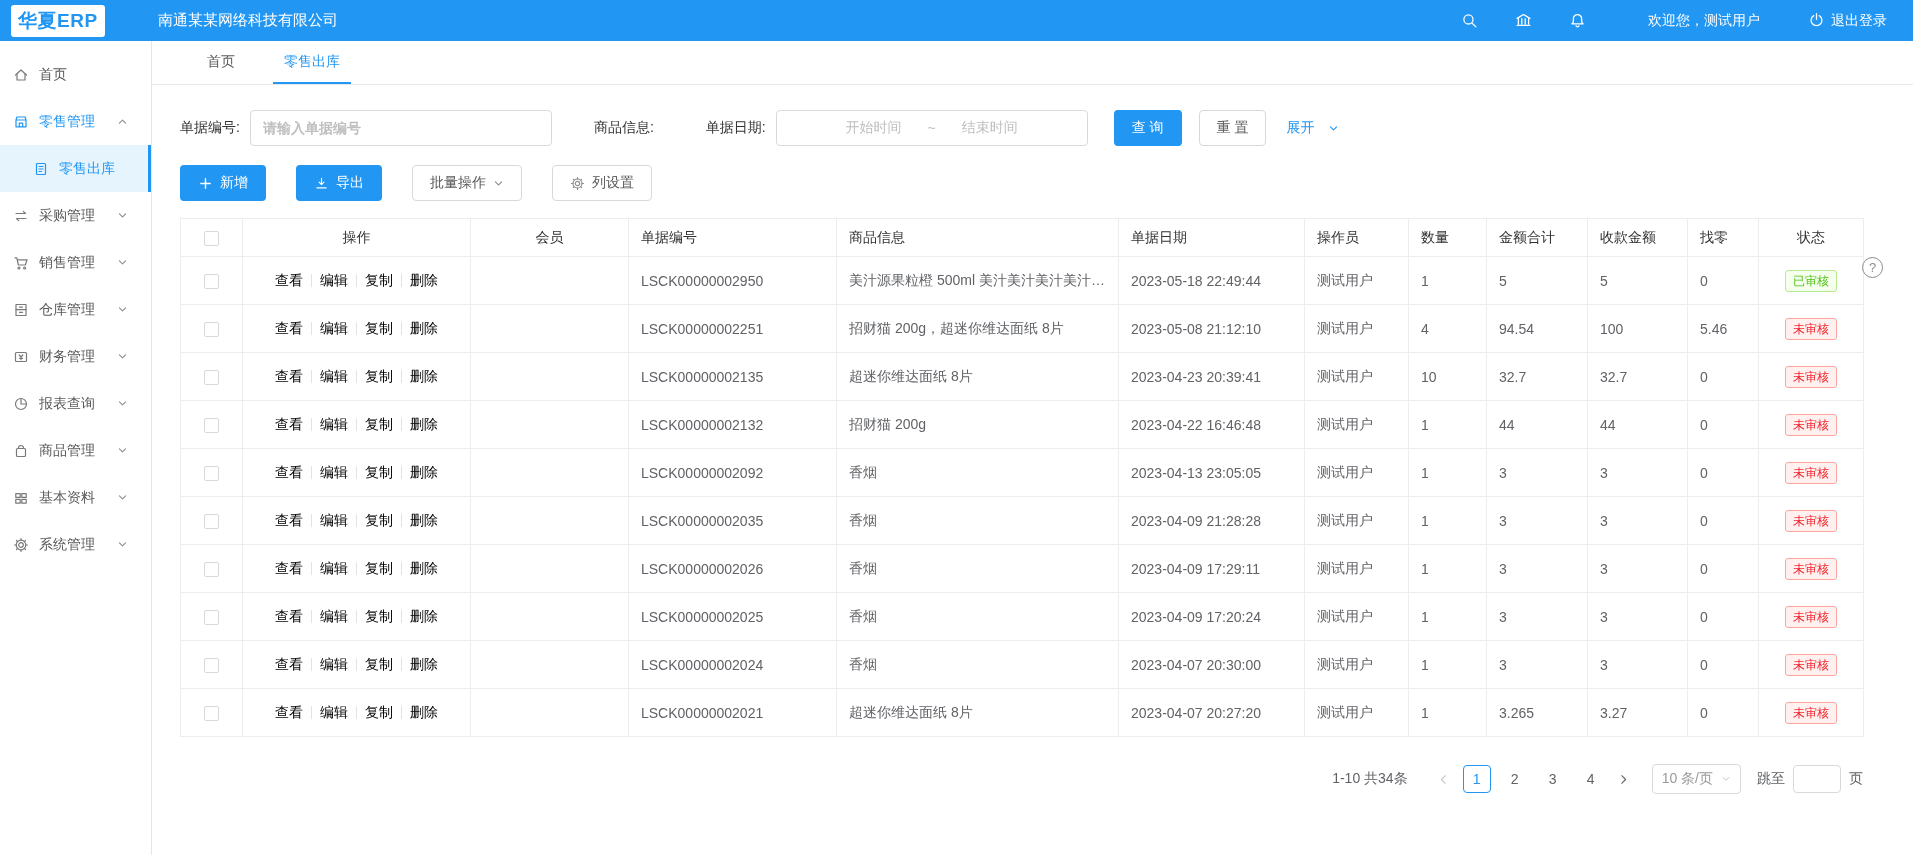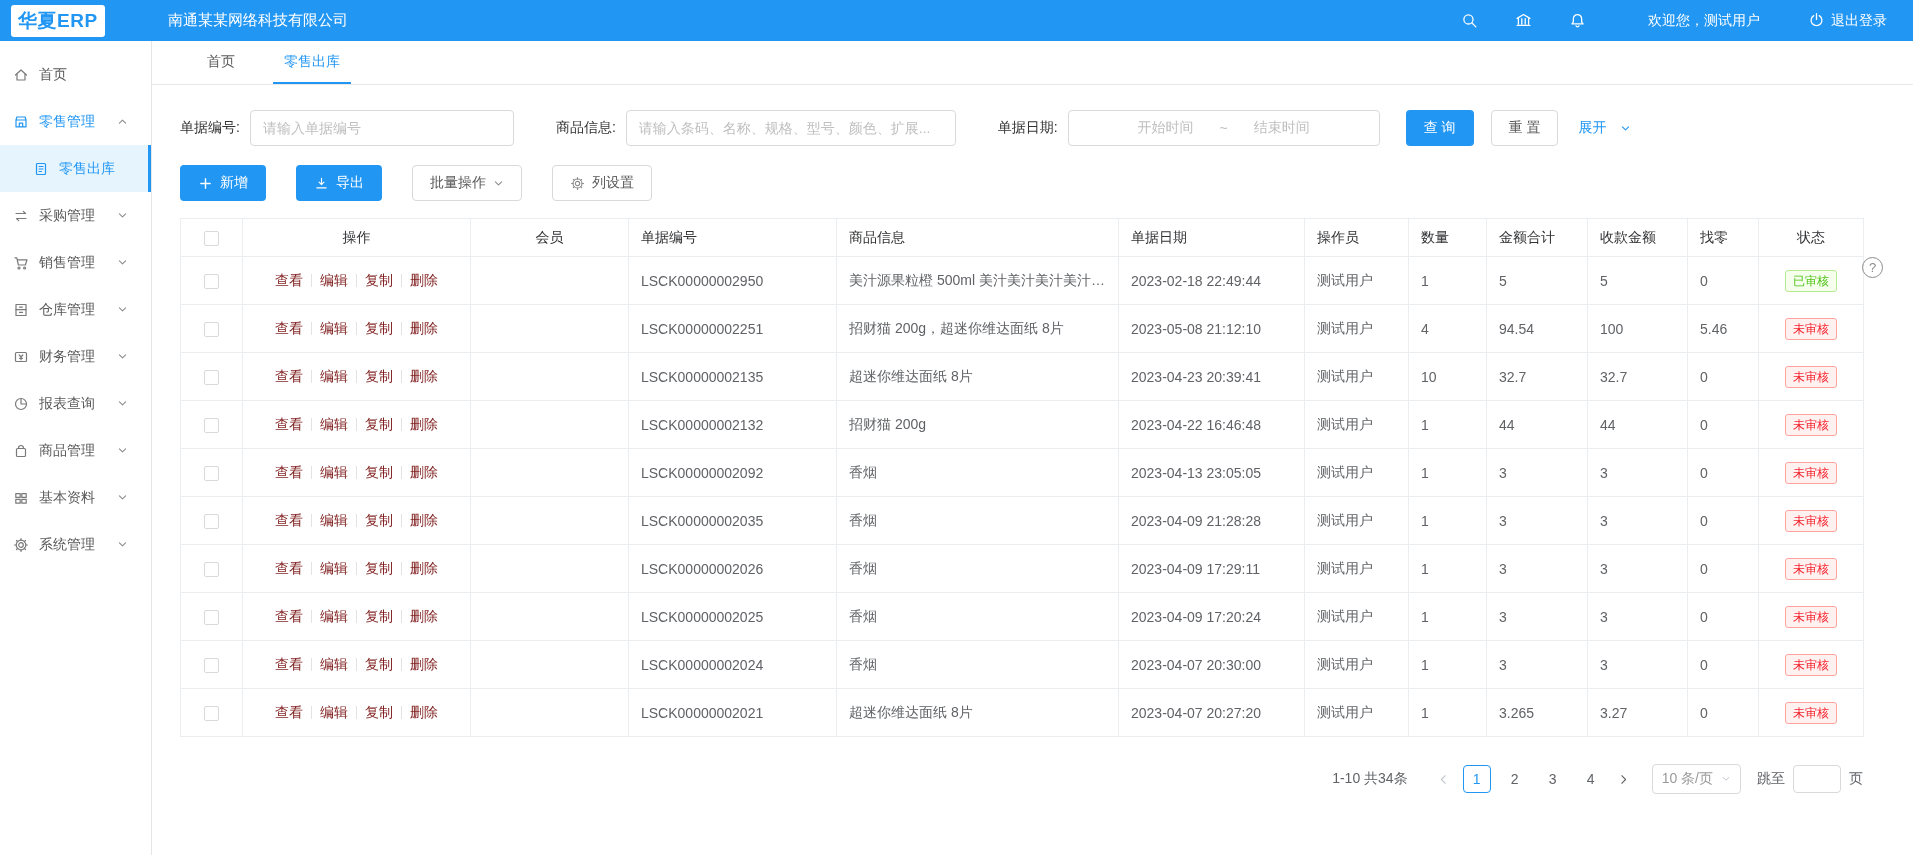--- a/index.html
+++ b/index.html
@@ -6,21 +6,21 @@
   html,body { width:1913px; height:855px; overflow:hidden; }
   body { font-family:"Liberation Sans","DejaVu Sans",sans-serif; font-size:14px; background:#fff; color:#606266; }
 
   .icon { display:inline-flex; width:16px; height:16px; flex:none; }
   .icon svg { width:100%; height:100%; }
 
   
   .header { height:41px; background:#2196f3; display:flex; align-items:center; color:#fff; }
   .logo-wrap { width:152px; display:flex; align-items:center; padding-left:11px; flex:none; }
   .logo-badge { background:#ffffff; color:#2196f3; font-weight:bold; font-size:19px; padding:3px 7px; border-radius:3px; letter-spacing:.5px; }
-  .company { font-size:15px; margin-left:16px; }
+  .company { font-size:15px; margin-left:6px; }
   .header-right { margin-left:auto; display:flex; align-items:center; padding-right:26px; }
   .header-right .icon { width:17px; height:17px; }
   .hdr-icon-btn { margin-left:37px; display:inline-flex; cursor:pointer; }
   .welcome { margin-left:62px; font-size:14px; }
   .logout { margin-left:48px; display:inline-flex; align-items:center; gap:6px; cursor:pointer; }
 
   
   .body-wrap { display:flex; height:814px; }
   .sidebar { width:152px; flex:none; background:#fff; border-right:1px solid #e6e6e6; padding-top:10px; }
   .menu-item { height:47px; display:flex; align-items:center; padding:0 13px; color:#595959; cursor:pointer; }
@@ -60,21 +60,21 @@
   .toolbar .icon { width:15px; height:15px; }
 
   .help-circle { position:absolute; top:172px; right:30px; width:21px; height:21px; border:1px solid #8c8c8c; color:#8c8c8c; border-radius:50%; display:flex; align-items:center; justify-content:center; font-size:13px; cursor:pointer; }
 
   
   table { margin-top:17px; border-collapse:collapse; table-layout:fixed; width:1683px; background:#fff; }
   th, td { border:1px solid #ebeef1; font-weight:normal; font-size:14px; overflow:hidden; white-space:nowrap; text-overflow:ellipsis; }
   th { height:38px; color:#303133; padding:0 12px; text-align:left; }
   td { height:48px; color:#606266; padding:0 12px; }
   .cb { display:inline-block; width:15px; height:15px; border:1px solid #d9d9d9; border-radius:2px; background:#fff; vertical-align:middle; cursor:pointer; }
-  a.op-link { color:#7f1d1d; text-decoration:none; cursor:pointer; }
+  a.op-link { color:#000000; text-decoration:none; cursor:pointer; }
   .op-sep { display:inline-block; width:1px; height:13px; background:#e3e3e3; margin:0 8px; vertical-align:-2px; }
   .badge { display:inline-block; font-size:12px; line-height:1; padding:4px 7px; border-radius:3px; border:1px solid; }
   .badge.approved { color:#52c41a; border-color:#b7eb8f; background:#f6ffed; }
   .badge.pending { color:#f5222d; border-color:#ffa39e; background:#fff1f0; }
 
   
   .pagination { width:1683px; margin-top:27px; display:flex; align-items:center; justify-content:flex-end; color:#606266; }
   .pg-total { margin-right:22px; }
   .pg-arrow { width:28px; height:28px; display:flex; align-items:center; justify-content:center; cursor:pointer; }
   .pg-arrow .icon { width:11px; height:11px; }
@@ -283,25 +283,24 @@
         </div>
         <div class="tab active">
           <span>零售出库</span>
         </div>
       </div>
 
     <div class="content">
       <div class="filterbar">
         <div class="grp">
           <span class="filter-label">单据编号:</span>
-          <input class="f-input" style="width: 264px;" placeholder="请输入单据编号">
+          <input class="f-input" style="width: 302px; font-weight: bold;" placeholder="请输入单据编号">
         </div>
         <div class="grp">
           <span class="filter-label">商品信息:</span>
-          <input class="f-input" style="width: 330px;" placeholder="请输入条码、名称、规格、型号、颜色、扩展...">
         </div>
         <div class="grp" style="margin-right:26px">
           <span class="filter-label">单据日期:</span>
           <div class="daterange">
             <span>开始时间</span>
             <span>~</span>
             <span>结束时间</span>
           </div>
         </div>
         <button class="btn btn-primary">
@@ -390,21 +389,21 @@
               <th style="text-align: center;">状态</th>
             </tr>
           </thead>
         <tbody id="tbody">
             <tr>
               <td style="text-align: center;"><span class="cb"></span></td>
               <td style="text-align: center;"><a class="op-link">查看</a><span class="op-sep"></span><a class="op-link">编辑</a><span class="op-sep"></span><a class="op-link">复制</a><span class="op-sep"></span><a class="op-link">删除</a></td>
               <td style="text-align: center;"></td>
               <td style="text-align: left;">LSCK00000002950</td>
               <td style="text-align: left;">美汁源果粒橙 500ml 美汁美汁美汁美汁美...</td>
-              <td style="text-align: left;">2023-02-18 22:49:44</td>
+              <td style="text-align: left;">2023-05-18 22:49:44</td>
               <td style="text-align: left;">测试用户</td>
               <td style="text-align: left;">1</td>
               <td style="text-align: left;">5</td>
               <td style="text-align: left;">5</td>
               <td style="text-align: left;">0</td>
               <td style="text-align: center;"><span class="badge approved">已审核</span></td>
             </tr>
             <tr>
               <td style="text-align: center;"><span class="cb"></span></td>
               <td style="text-align: center;"><a class="op-link">查看</a><span class="op-sep"></span><a class="op-link">编辑</a><span class="op-sep"></span><a class="op-link">复制</a><span class="op-sep"></span><a class="op-link">删除</a></td>

